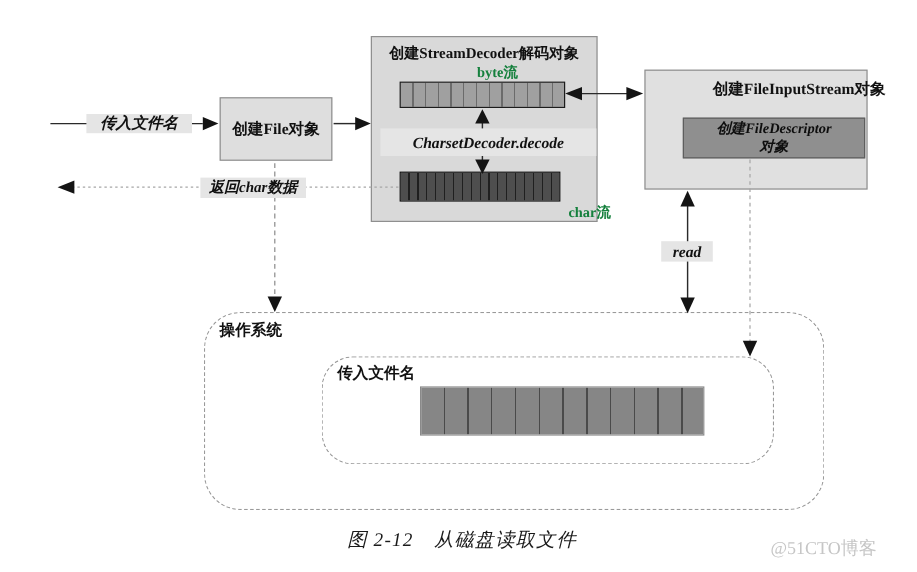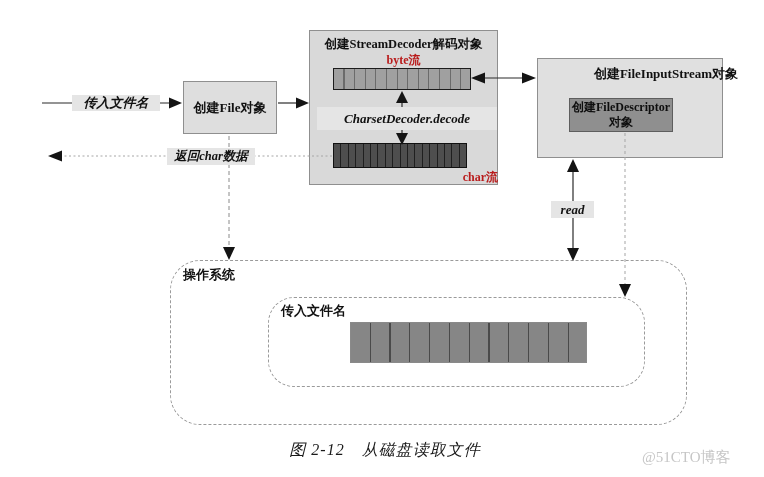--- a/index.html
+++ b/index.html
@@ -11,22 +11,22 @@
     overflow:hidden;
   }
   .abs{position:absolute;}
   
   .gbox{background:#dedede;border:1px solid #8f8f8f;box-sizing:border-box;z-index:1;}
   .boxtitle{
     font-weight:bold;font-size:13px;color:#111;
     text-align:center;z-index:3;line-height:1.2;white-space:nowrap;
   }
   .smalllabel{
-    font-weight:bold;font-size:12px;color:#b91c1c;
-    text-align:center;z-index:3;white-space:nowrap;
+    font-weight:bold;font-size:12px;color:#15803d;
+    text-align:center;z-index:3;white-space:nowrap;padding-left:11px;
   }
   
   .bar{box-sizing:border-box;z-index:2;}
   .byte-bar{
     border:1px solid #1c1c1c;
     background:repeating-linear-gradient(90deg,#a0a0a0 0 9.5px,#6b6b6b 9.5px 10.6px);
   }
   .char-bar{
     border:1px solid #111;
     background:repeating-linear-gradient(90deg,#4e4e4e 0 6.4px,#1f1f1f 6.4px 7.4px);
@@ -78,21 +78,21 @@
   <div class="abs gbox" style="left:309px;top:30px;width:189px;height:155px;background:#d9d9d9;"></div>
   <div class="abs boxtitle" style="left:309px;top:37px;width:189px;font-size:12.5px;">创建StreamDecoder解码对象</div>
   <div class="abs smalllabel" style="left:309px;top:52px;width:189px;">byte流</div>
   <div class="abs bar byte-bar" style="left:333px;top:68px;width:138px;height:22px;"></div>
   <div class="abs lineband" style="left:317px;top:107px;width:180px;height:23px;font-size:13px;">CharsetDecoder.decode</div>
   <div class="abs bar char-bar" style="left:333px;top:143px;width:134px;height:25px;"></div>
   <div class="abs smalllabel" style="left:309px;top:169px;width:189px;text-align:right;">char流</div>
 
   <div class="abs gbox" style="left:537px;top:58px;width:186px;height:100px;background:#e0e0e0;"></div>
   <div class="abs boxtitle" style="left:537px;top:66px;width:186px;padding-left:36px;">创建FileInputStream对象</div>
-  <div class="abs fd-box" style="left:569px;top:98px;width:104px;height:34px;">
+  <div class="abs fd-box" style="left:569px;top:98px;width:152px;height:34px;font-style:italic;">
     <span>创建FileDescriptor</span>
     <span>对象</span>
   </div>
 
   <svg class="arrow-layer" width="764" height="477" viewBox="0 0 764 477">
 
     <g>
       <line x1="42" y1="103" x2="169" y2="103" stroke="#2a2a2a" stroke-width="1.2"></line>
       <polygon points="169,97.5 182,103 169,108.5" fill="#141414"></polygon>
     </g>

